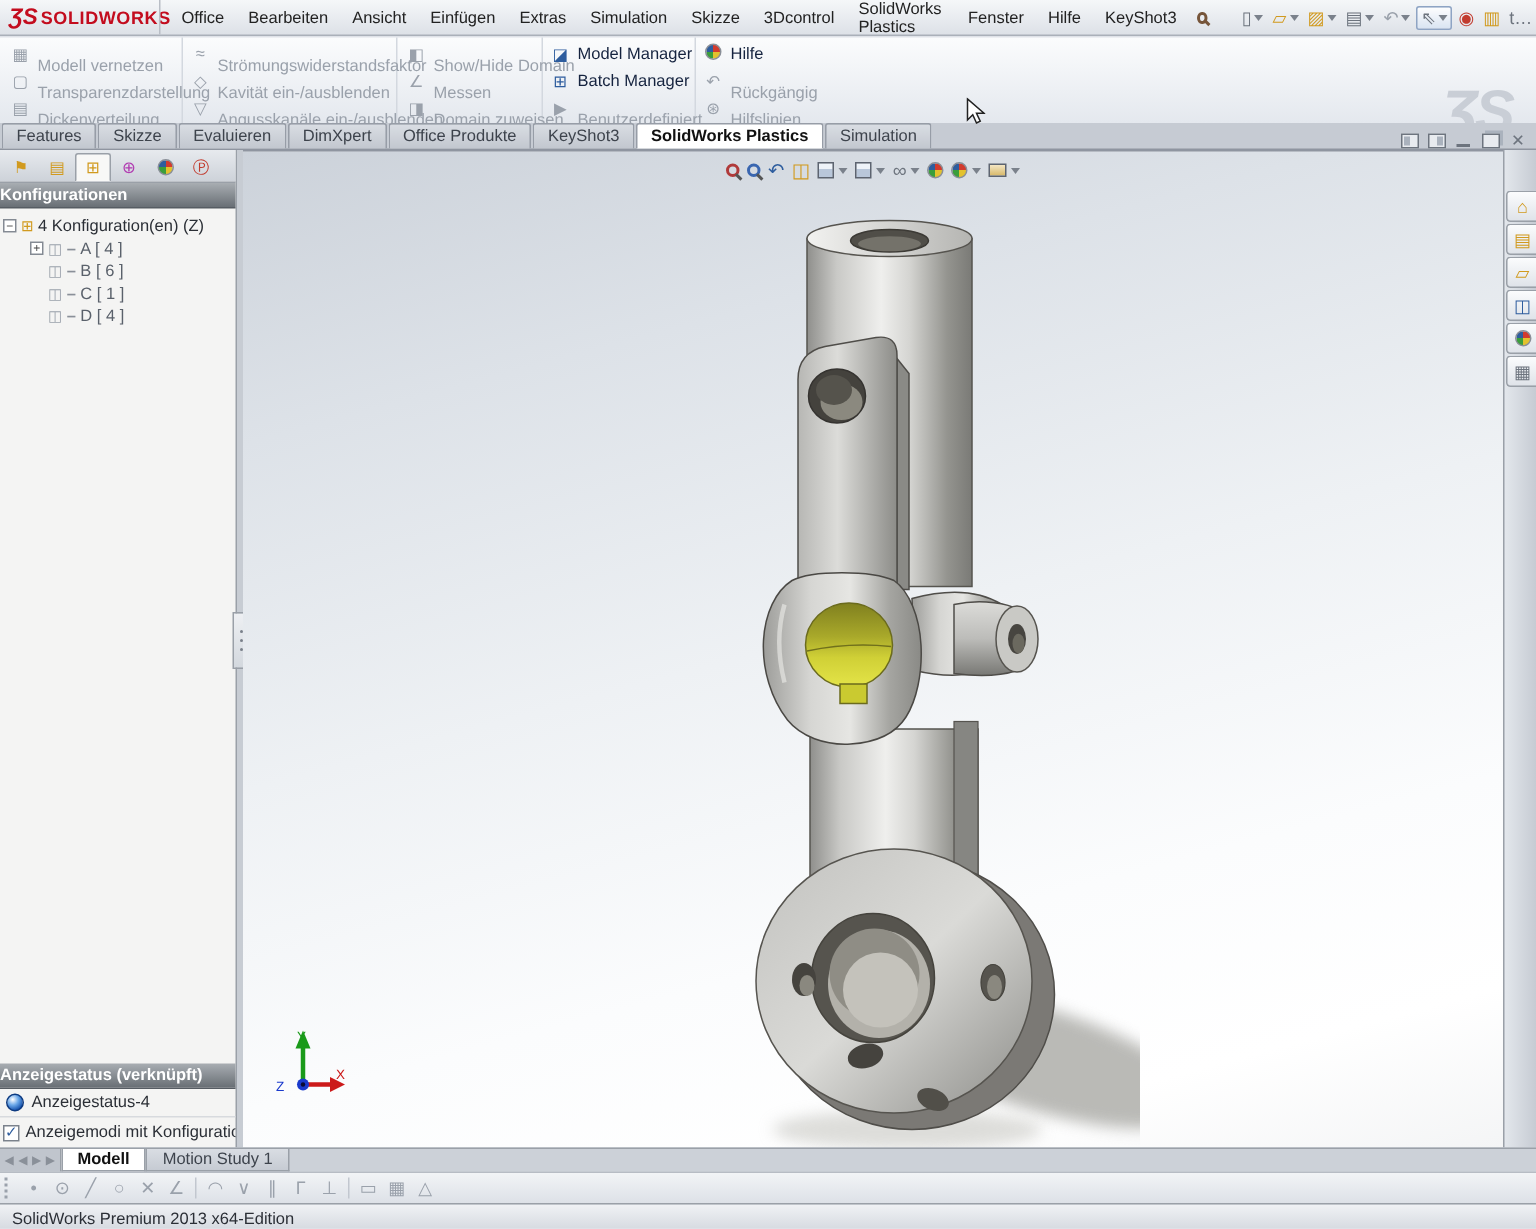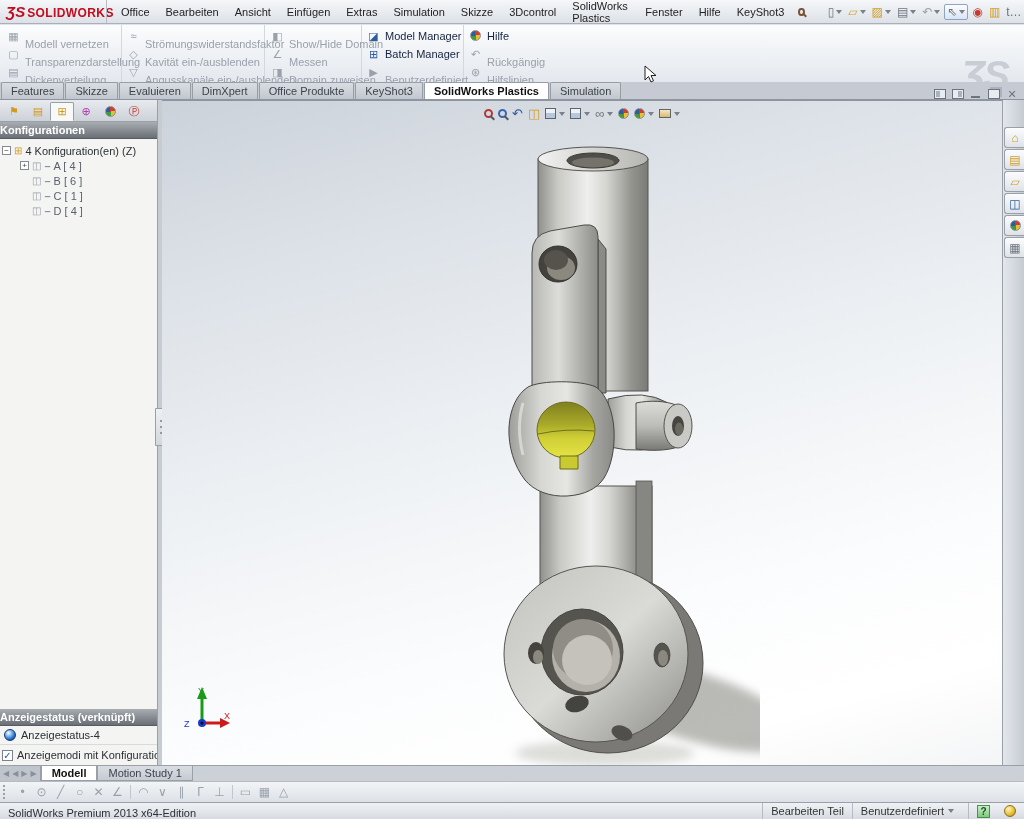--- a/index.html
+++ b/index.html
@@ -567,23 +567,13 @@
   <span class="sk-ico">Γ</span>
   <span class="sk-ico">⊥</span>
   <span class="sk-sep"></span>
   <span class="sk-ico">▭</span>
   <span class="sk-ico">▦</span>
   <span class="sk-ico">△</span>
 </div>
 
 <div id="statusbar">
   <span class="left-text">SolidWorks Premium 2013 x64-Edition</span>
-  <span class="right-grp">
-    <span class="st-sep"></span>
-    <span>Bearbeiten Teil</span>
-    <span class="st-sep"></span>
-    <span>Benutzerdefiniert</span>
-    <span class="dd" style="margin:0 6px 0 4px;"></span>
-    <span class="st-sep"></span>
-    <span class="help-box">?</span>
-    <span class="gold-ball"></span>
-  </span>
 </div>
 
 </body></html>

